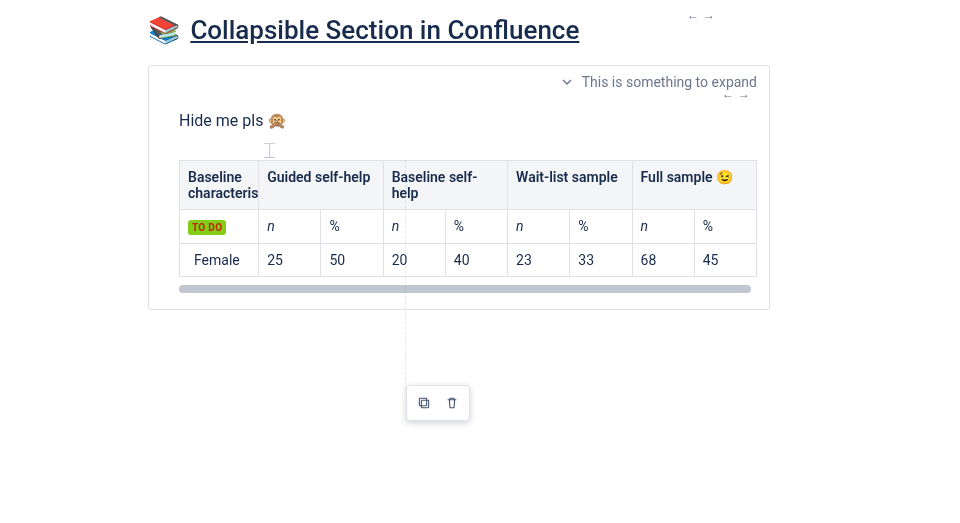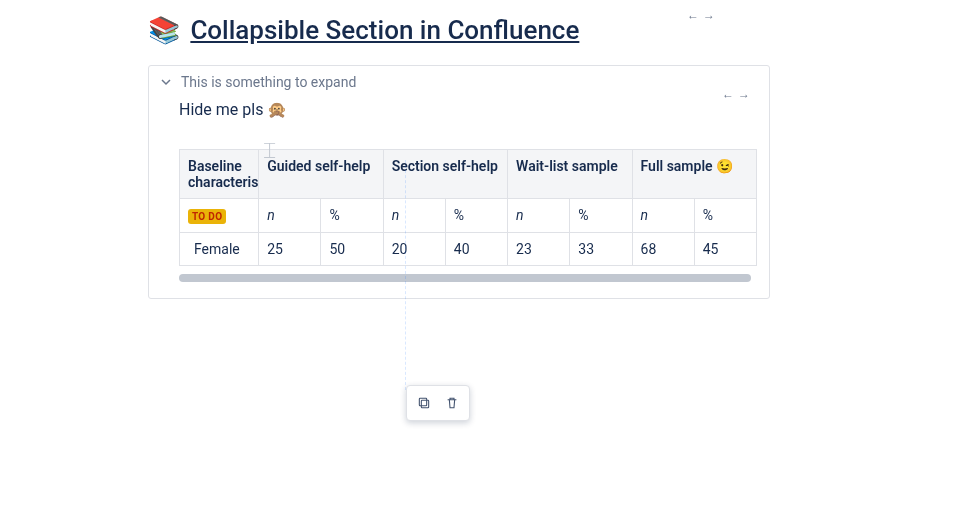--- a/index.html
+++ b/index.html
@@ -35,21 +35,22 @@
   .expand-panel {
     border: 1px solid #DFE1E6;
     border-radius: 3px;
     padding: 8px 12px 16px 12px;
     position: relative;
   }
   .expand-header {
     display: flex;
     align-items: center;
     gap: 10px;
-    margin-bottom: 10px;
+    margin-bottom: 21px;
+    justify-content: flex-end;
   }
   .chevron {
     width: 10px;
     height: 10px;
     display: inline-flex;
     align-items: center;
     justify-content: center;
     color: #6B778C;
   }
   .chevron svg { width: 10px; height: 10px; }
@@ -94,21 +95,21 @@
     background: #F4F5F7;
     font-weight: 600;
     color: #172B4D;
   }
   .col-baseline { width: 70px; }
   .col-n { width: 55px; }
   .col-pct { width: 55px; }
   .italic { font-style: italic; }
   .status-lozenge {
     display: inline-block;
-    background: #eab308;
+    background: #84cc16;
     color: #BF2600;
     font-size: 10px;
     font-weight: 700;
     padding: 2px 4px;
     border-radius: 3px;
     letter-spacing: 0.3px;
   }
   .scroll-track {
     height: 8px;
     background: #C1C7D0;
@@ -212,21 +213,21 @@
               <col class="col-pct">
             <col class="col-n">
               <col class="col-pct">
             <col class="col-n">
               <col class="col-pct">
           </colgroup>
           <thead>
             <tr>
               <th>Baseline characteristic</th>
               <th colspan="2">Guided self-help</th>
-              <th colspan="2">Section self-help</th>
+              <th colspan="2">Baseline self-help</th>
               <th colspan="2">Wait-list sample</th>
               <th colspan="2">Full sample 😉</th>
             </tr>
           </thead>
           <tbody>
             <tr>
               <td><span class="status-lozenge">TO DO</span></td>
               <td class="italic">n</td>
               <td>%</td>
               <td class="italic">n</td>

